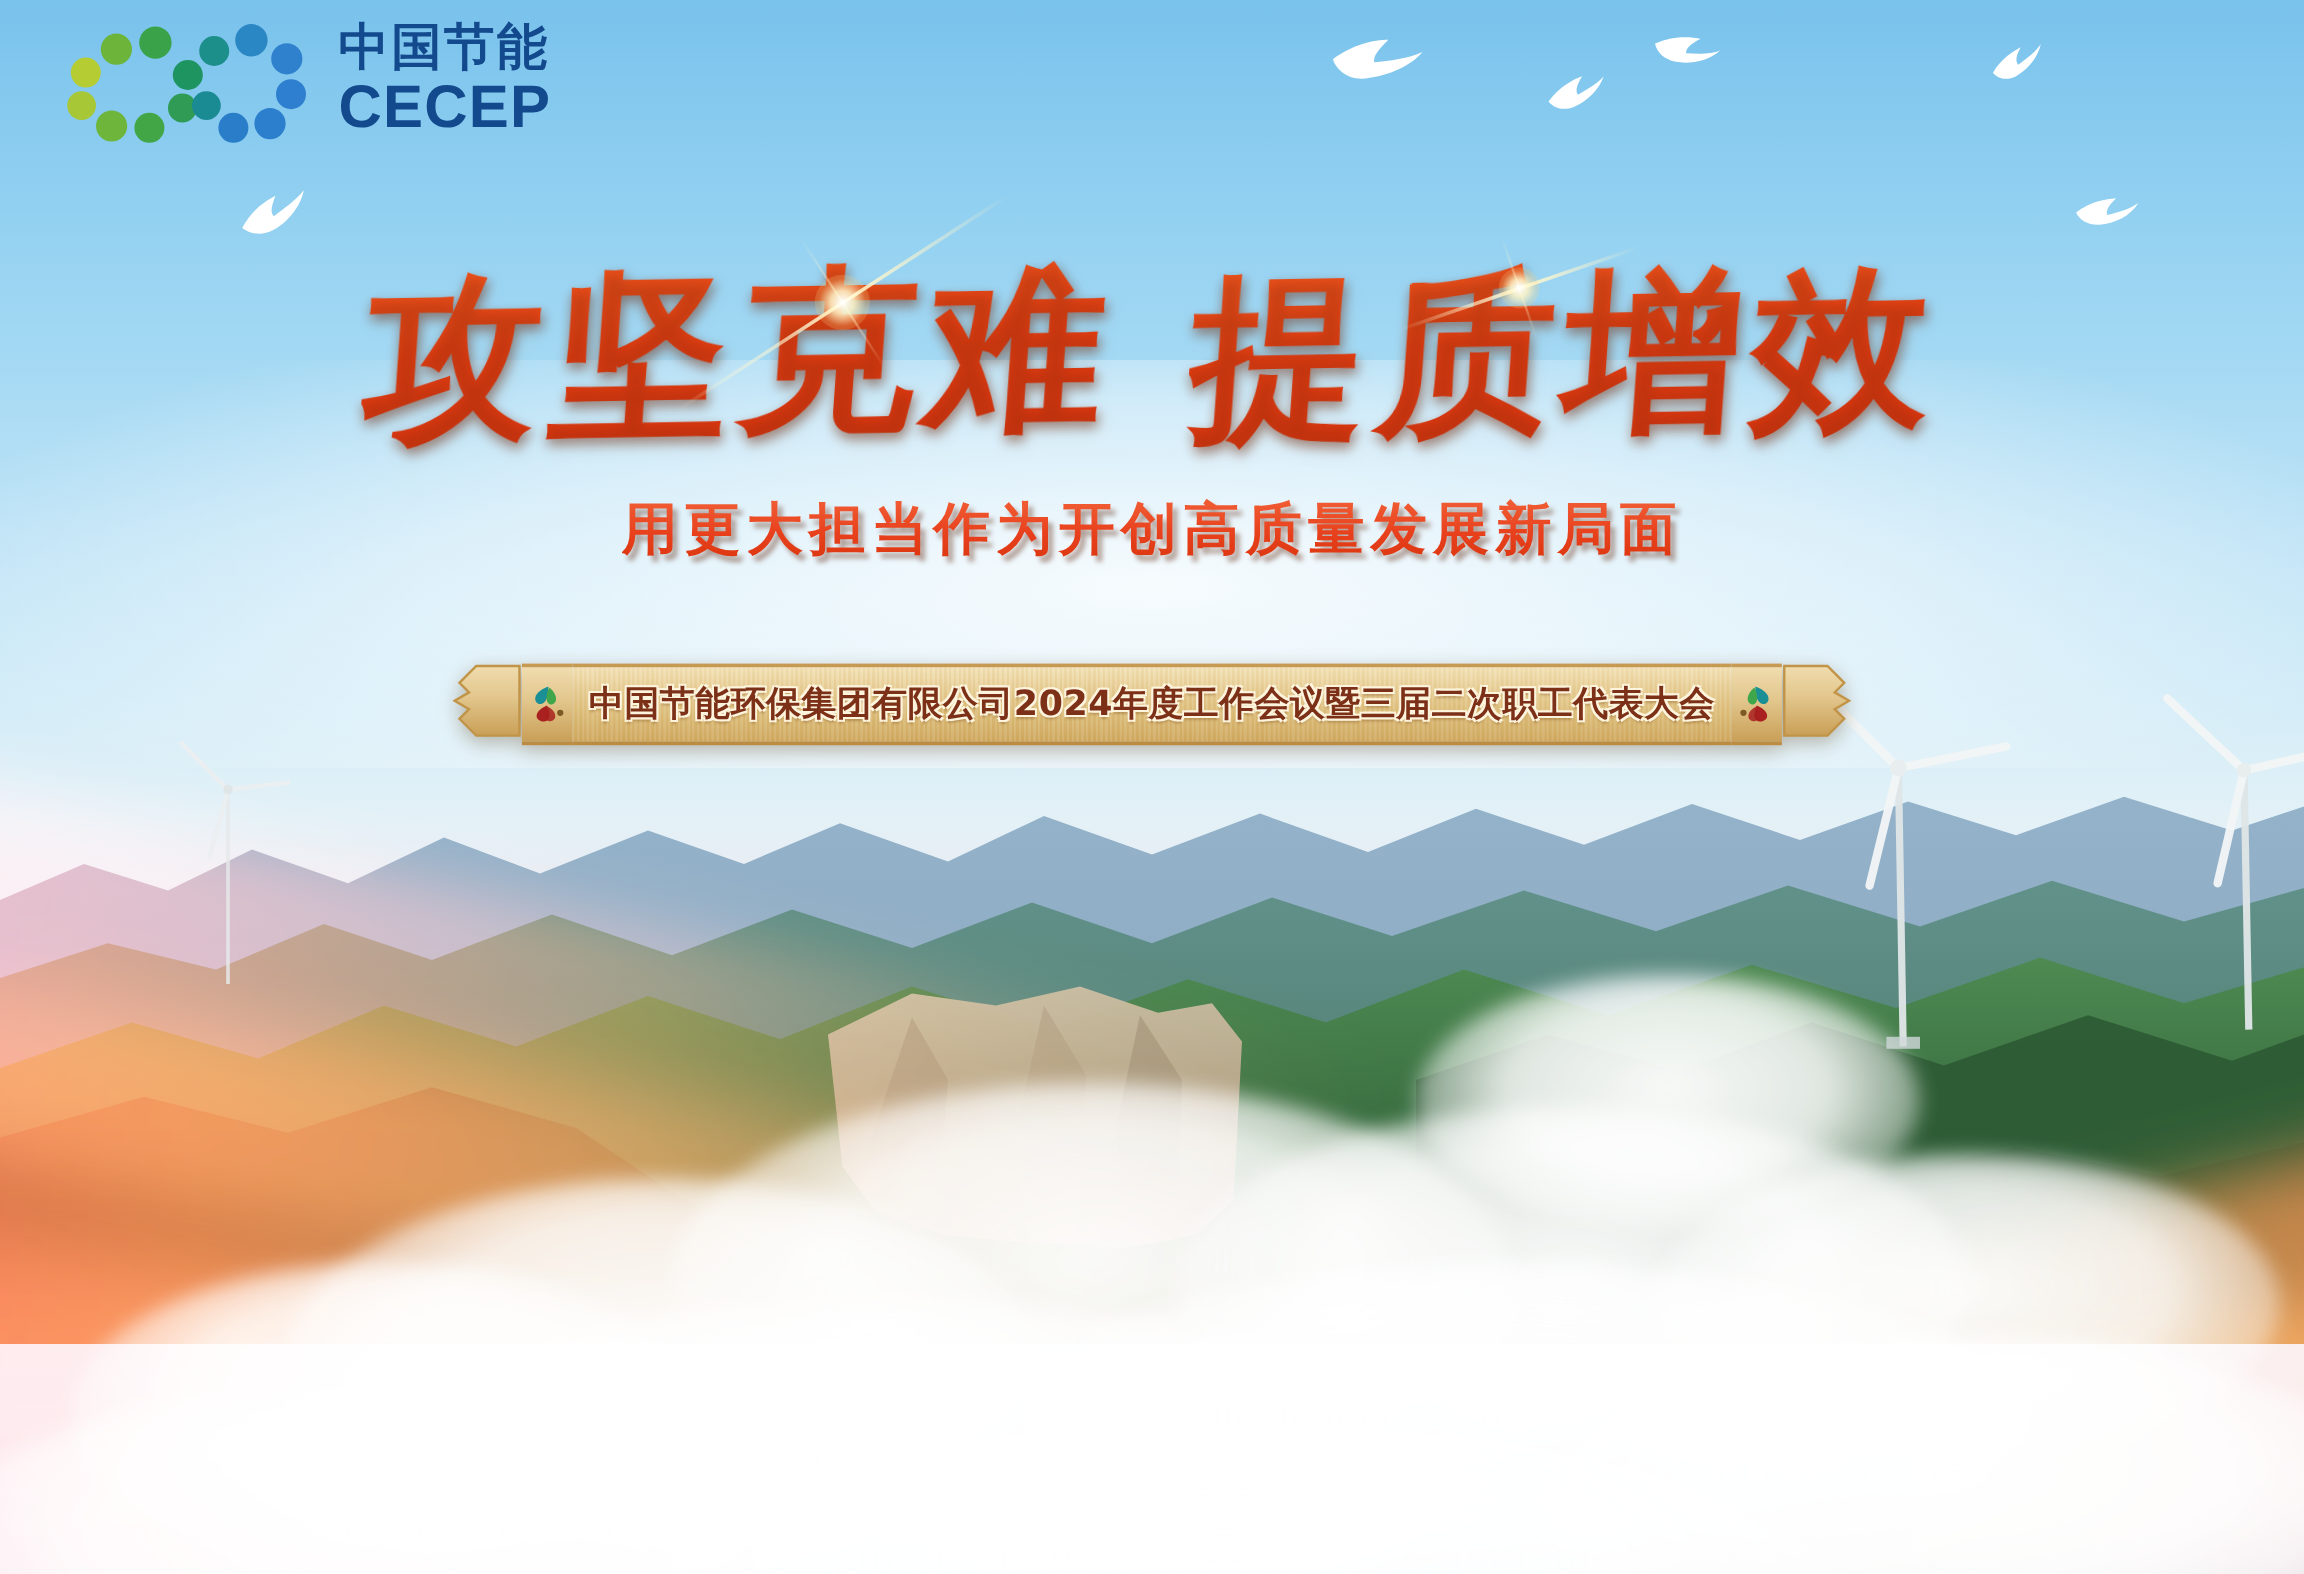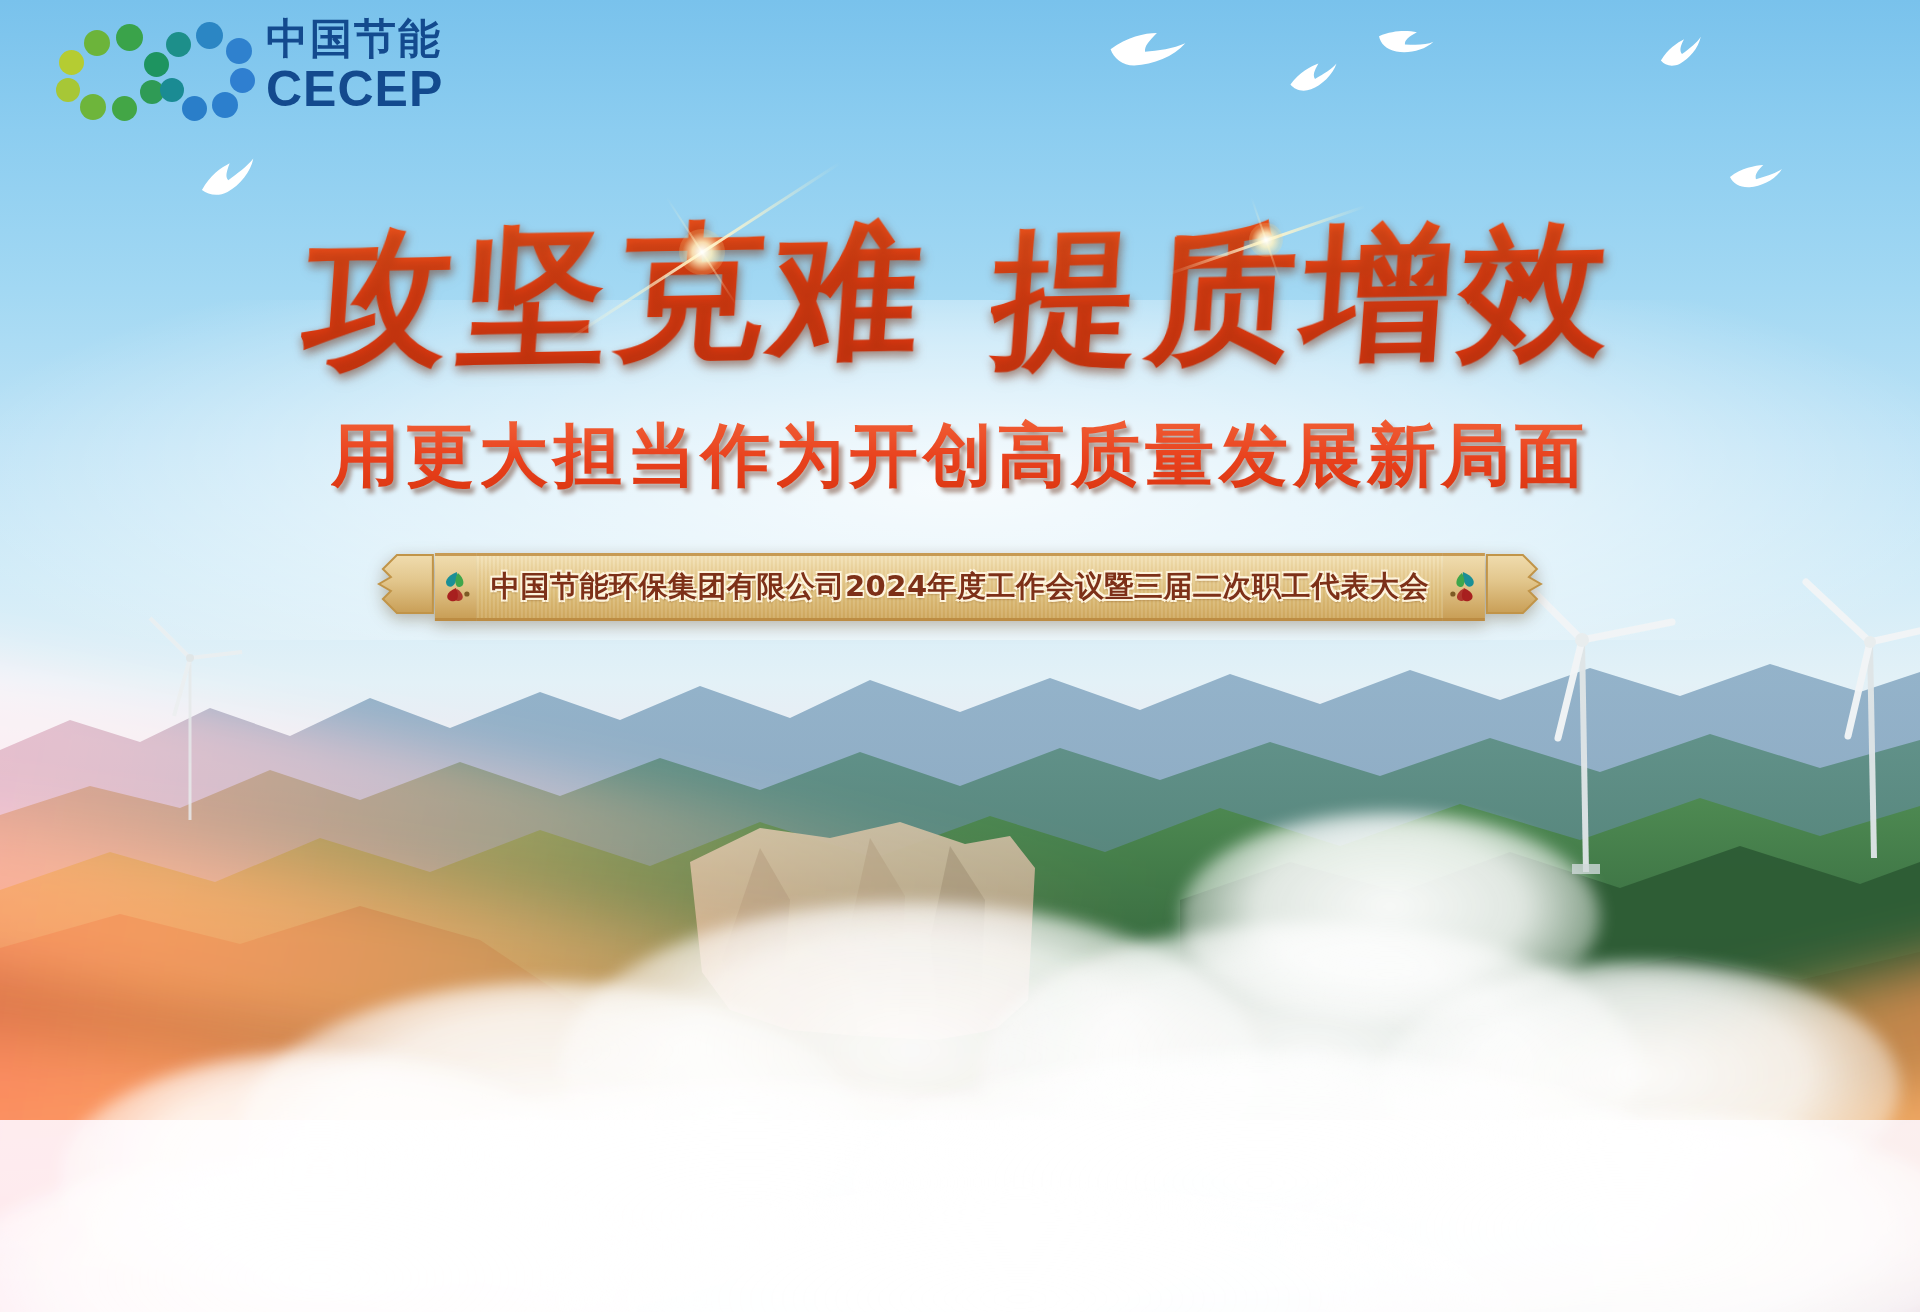--- a/index.html
+++ b/index.html
@@ -105,21 +105,21 @@
     transform:rotate(-4deg);
     background:radial-gradient(ellipse at 30% 50%,
       rgba(208,16,24,.9) 0%, rgba(232,40,30,.6) 40%,
       rgba(244,90,50,.25) 70%, rgba(255,160,110,0) 100%);
     filter:blur(40px);
   }
 
   
   .logo{
     position:absolute;left:54px;top:18px;
-    display:flex;align-items:flex-end;gap:12px;
+    display:flex;align-items:center;gap:28px;
     z-index:40;
   }
   .logo-mark{position:relative;width:200px;height:92px;}
   .logo-mark span{position:absolute;border-radius:50%;display:block;}
   .logo-text{display:flex;flex-direction:column;line-height:1;}
   .logo-cn{
     font-size:42px;font-weight:bold;color:#134a8e;letter-spacing:2px;
     font-family:"DejaVu Sans","Liberation Sans",sans-serif;
   }
   .logo-en{
@@ -168,21 +168,21 @@
   }
 
   
   .subtitle{
     position:absolute;left:0;right:0;top:410px;
     text-align:center;z-index:30;pointer-events:none;
   }
   .subtitle-text{
     display:inline-block;
     font-family:"DejaVu Sans","Liberation Sans",sans-serif;
-    font-size:69px;font-weight:bold;letter-spacing:5px;
+    font-size:47px;font-weight:bold;letter-spacing:5px;
     color:#e8492a;
     background:linear-gradient(180deg,#f2643a 0%,#e8401c 55%,#d9350f 100%);
     -webkit-background-clip:text;background-clip:text;
     -webkit-text-fill-color:transparent;
     filter:drop-shadow(4px 5px 2px rgba(100,45,20,.45));
     text-align:right;
   }
 
   
   .banner-wrap{

